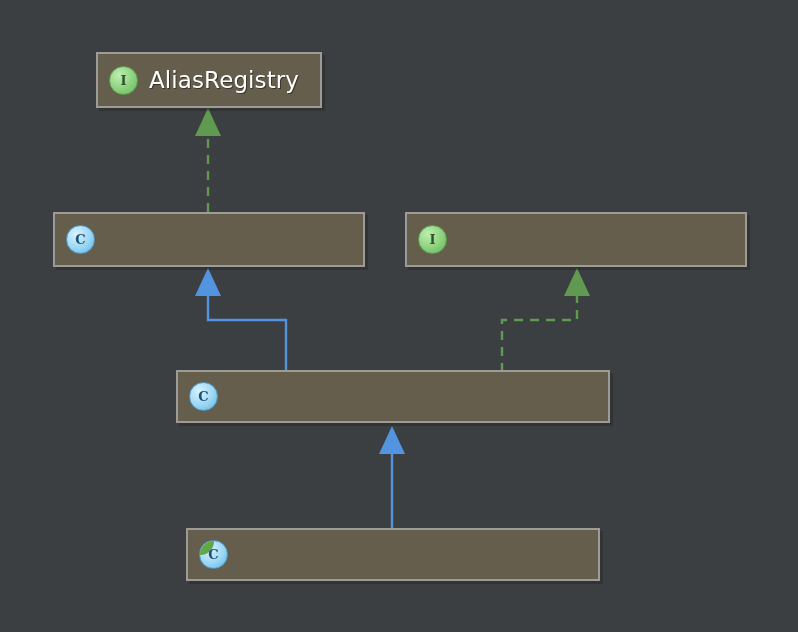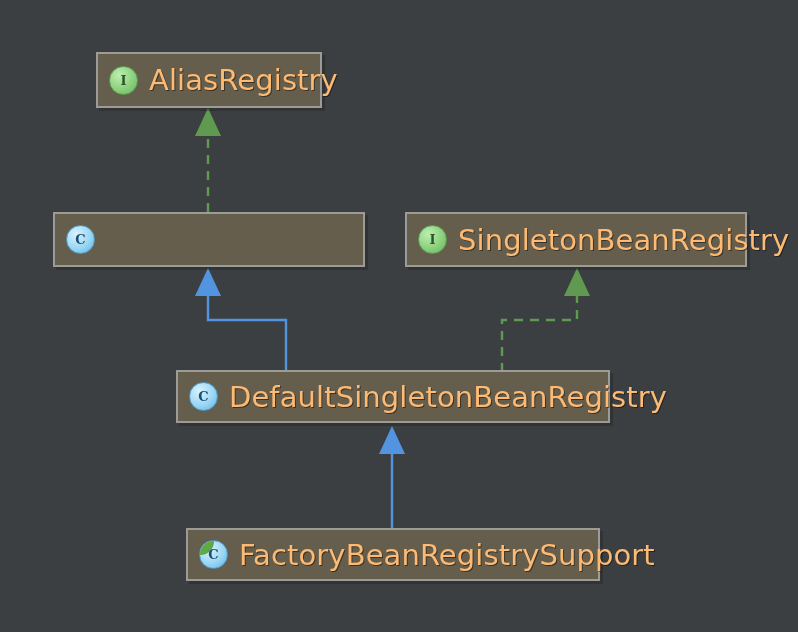--- a/index.html
+++ b/index.html
@@ -23,22 +23,22 @@
     box-sizing: border-box;
     background: #665e4c;
     border: 2px solid #9b9b98;
     box-shadow: 3px 3px 0 0 rgba(0,0,0,0.18);
     display: flex;
     align-items: center;
     padding-left: 11px;
     z-index: 5;
   }
   .node-label {
-    font-size: 29px;
-    color: #fdba74;
+    font-size: 23px;
+    color: #ffffff;
     text-shadow: 1px 1px 0 rgba(0,0,0,0.45);
     white-space: nowrap;
     margin-left: 11px;
     letter-spacing: 0.1px;
   }
   
   .ico {
     position: relative;
     width: 27px; height: 27px;
     flex: 0 0 27px;
@@ -117,31 +117,28 @@
   <div class="node" style="left:53px; top:212px; width:312px; height:55px;">
     <span class="ico ico-class">
       <span class="glyph">C</span>
     </span>
   </div>
 
   <div class="node" style="left:405px; top:212px; width:342px; height:55px;">
     <span class="ico ico-interface">
       <span class="glyph">I</span>
     </span>
-    <span class="node-label">SingletonBeanRegistry</span>
   </div>
 
   <div class="node" style="left:176px; top:370px; width:434px; height:53px;">
     <span class="ico ico-class">
       <span class="glyph">C</span>
     </span>
-    <span class="node-label">DefaultSingletonBeanRegistry</span>
   </div>
 
   <div class="node" style="left:186px; top:528px; width:414px; height:53px;">
     <span class="ico ico-abstract-class">
       <span class="wedge"></span>
       <span class="glyph">C</span>
     </span>
-    <span class="node-label">FactoryBeanRegistrySupport</span>
   </div>
 
 </div>
 
 </body></html>

